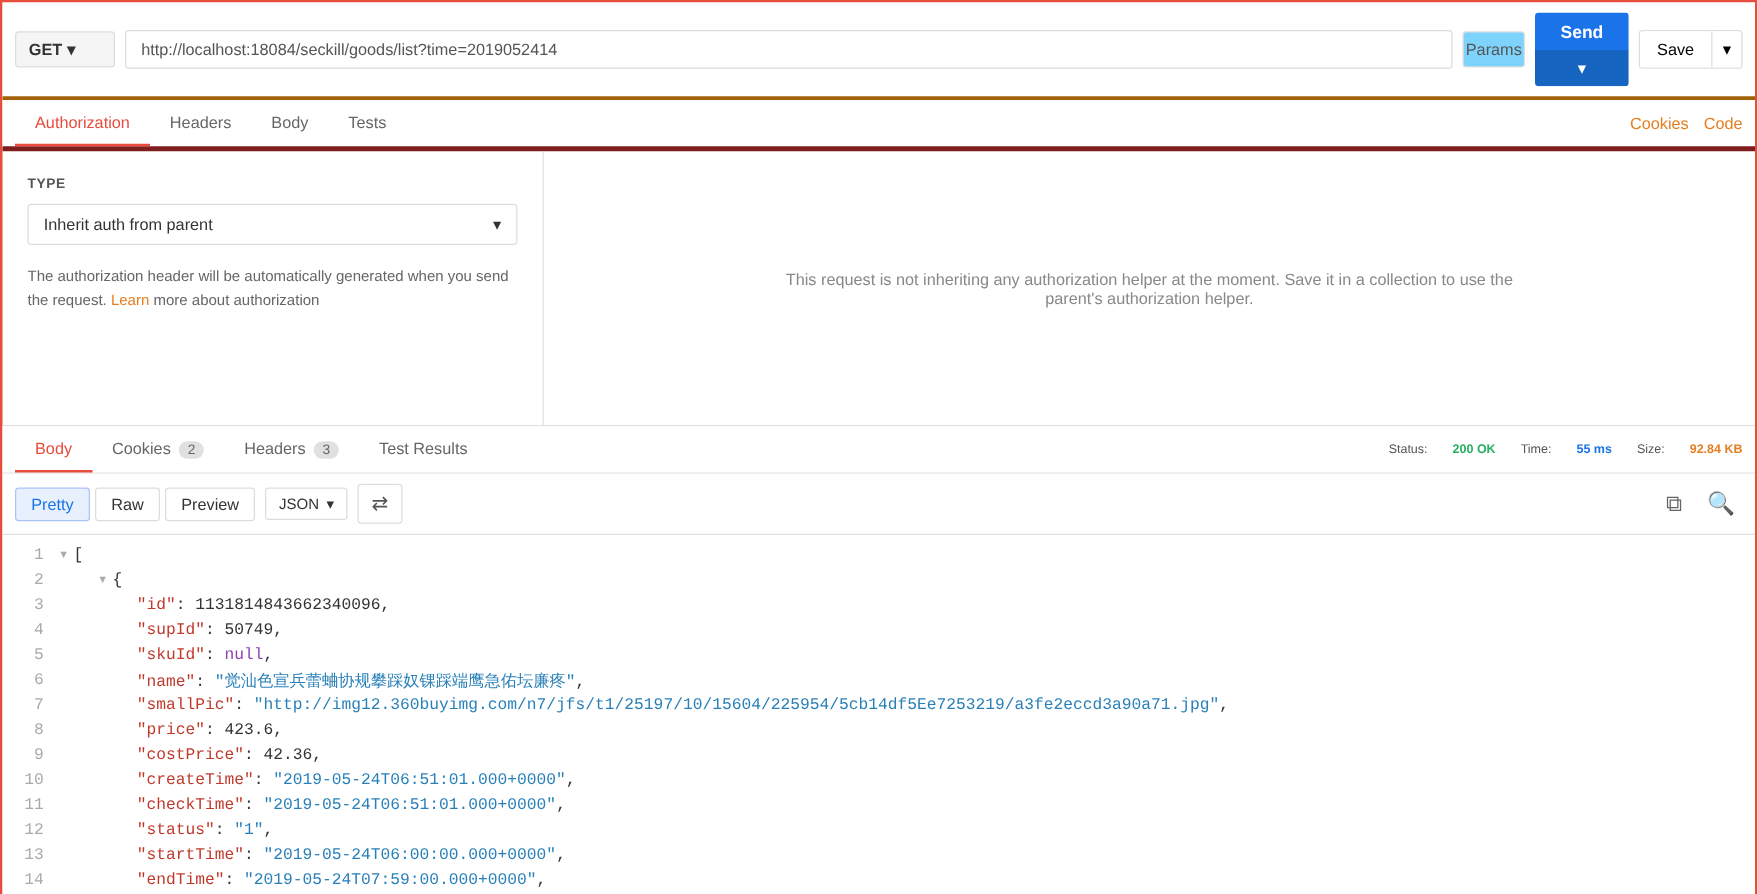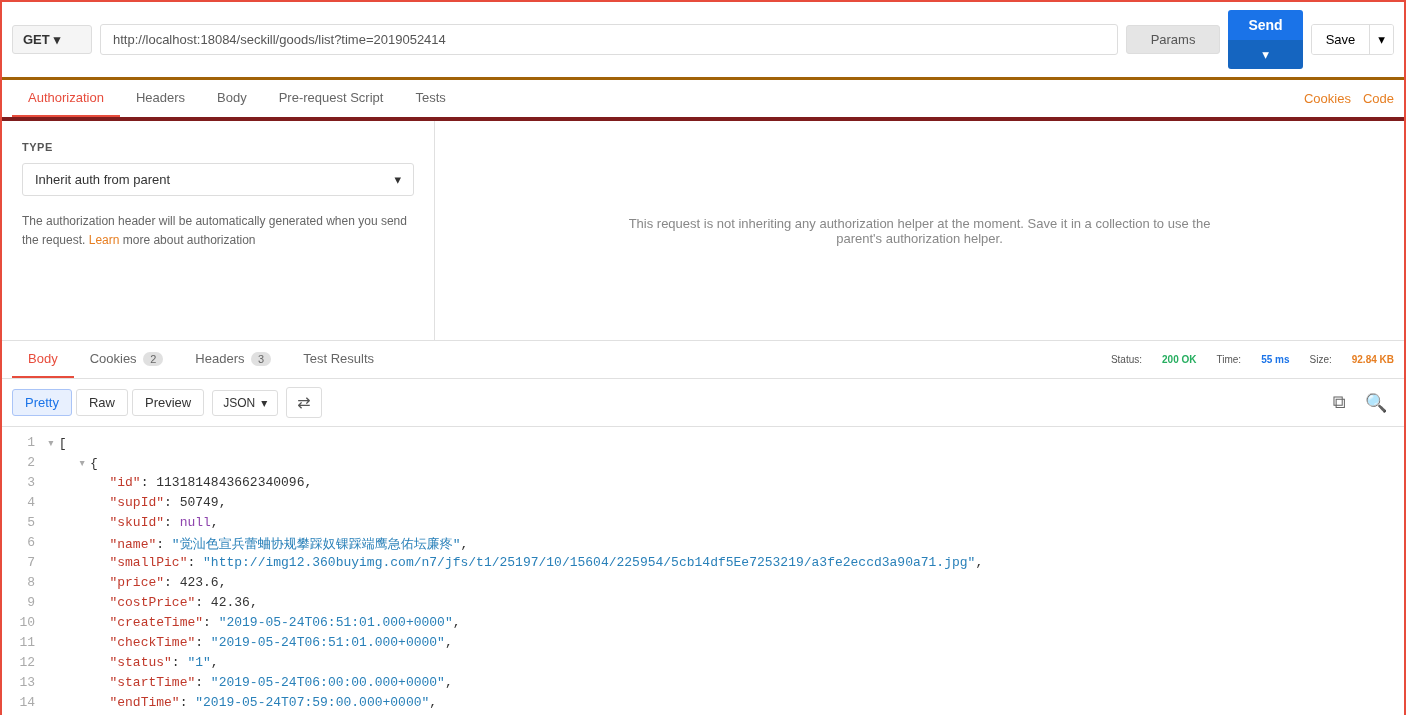--- a/index.html
+++ b/index.html
@@ -4,21 +4,21 @@
   <style>
     * { box-sizing: border-box; margin: 0; padding: 0; }
     body { font-family: 'Segoe UI', Arial, sans-serif; font-size: 13px; background: #fff; color: #333; }
 
     .app-container { width: 1406px; min-height: 715px; border: 2px solid #e74c3c; display: flex; flex-direction: column; }
 
     
     .request-bar { display: flex; align-items: center; padding: 8px 10px; background: #fff; border-bottom: 3px solid #a16207; gap: 8px; }
     .method-select { display: flex; align-items: center; background: #f5f5f5; border: 1px solid #ddd; border-radius: 3px; padding: 6px 10px; cursor: pointer; font-weight: 600; font-size: 13px; gap: 4px; min-width: 80px; }
     .url-input { flex: 1; border: 1px solid #ddd; border-radius: 3px; padding: 7px 12px; font-size: 13px; color: #555; outline: none; }
-    .params-btn { background: #e5e5e5; border: 1px solid #ddd; border-radius: 3px; padding: 6px 24px; cursor: pointer; font-size: 13px; color: #555; }
+    .params-btn { background: #7dd3fc; border: 1px solid #ddd; border-radius: 3px; padding: 6px 2px; cursor: pointer; font-size: 13px; color: #555; }
     .send-btn-group { display: flex; border-radius: 3px; overflow: hidden; flex-direction: column; }
     .send-btn { background: #1a73e8; color: #fff; border: none; padding: 7px 20px; font-size: 14px; font-weight: 600; cursor: pointer; }
     .send-dropdown { background: #1565c0; color: #fff; border: none; padding: 7px 10px; cursor: pointer; }
     .save-btn-group { display: flex; border: 1px solid #ddd; border-radius: 3px; overflow: hidden; }
     .save-btn { background: #fff; border: none; padding: 7px 14px; font-size: 13px; cursor: pointer; }
     .save-dropdown { background: #fff; border: none; border-left: 1px solid #ddd; padding: 7px 8px; cursor: pointer; }
 
     
     .request-tabs { display: flex; align-items: center; border-bottom: 4px solid #7f1d1d; background: #fff; padding: 0 10px; }
     .req-tab { padding: 10px 16px; cursor: pointer; font-size: 13px; color: #666; position: relative; border-bottom: 2px solid transparent; }
@@ -91,21 +91,20 @@
     <div class="save-btn-group">
       <button class="save-btn">Save</button>
       <button class="save-dropdown">▾</button>
     </div>
   </div>
 
   <div class="request-tabs">
     <div class="req-tab active">Authorization</div>
     <div class="req-tab">Headers</div>
     <div class="req-tab">Body</div>
-    <div class="req-tab">Pre-request Script</div>
     <div class="req-tab">Tests</div>
     <div class="req-tab-right">
       <button class="link-btn">Cookies</button>
       <button class="link-btn">Code</button>
     </div>
   </div>
 
   <div class="auth-panel">
     <div class="auth-left">
       <div class="type-label">TYPE</div>

